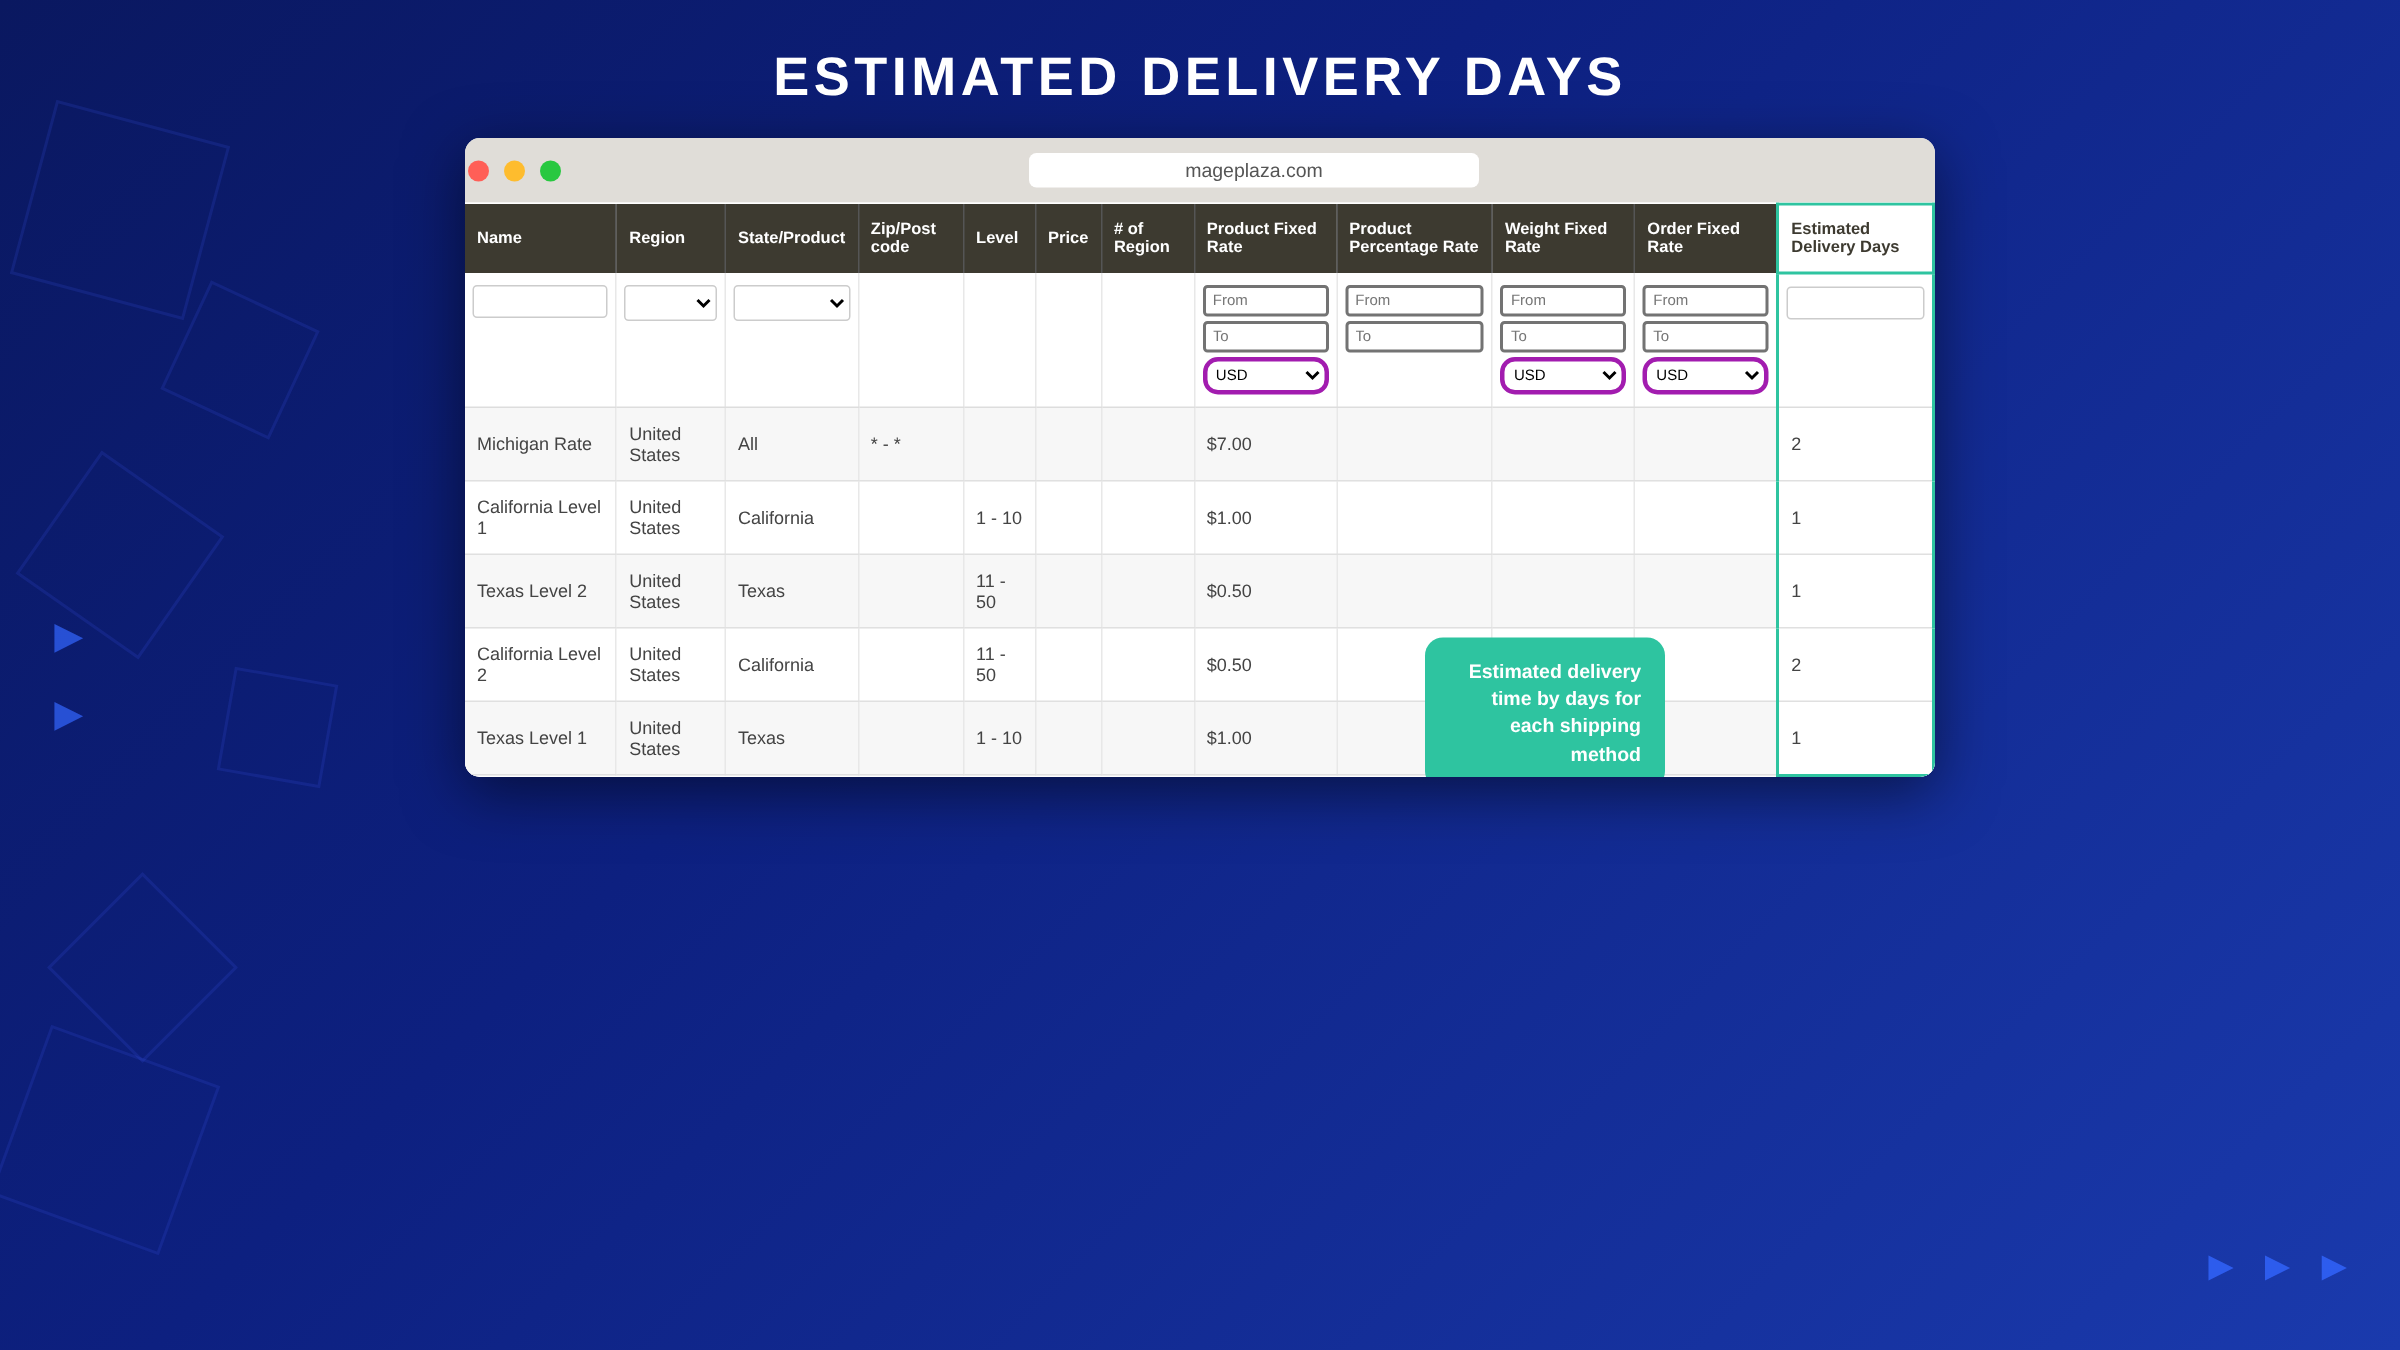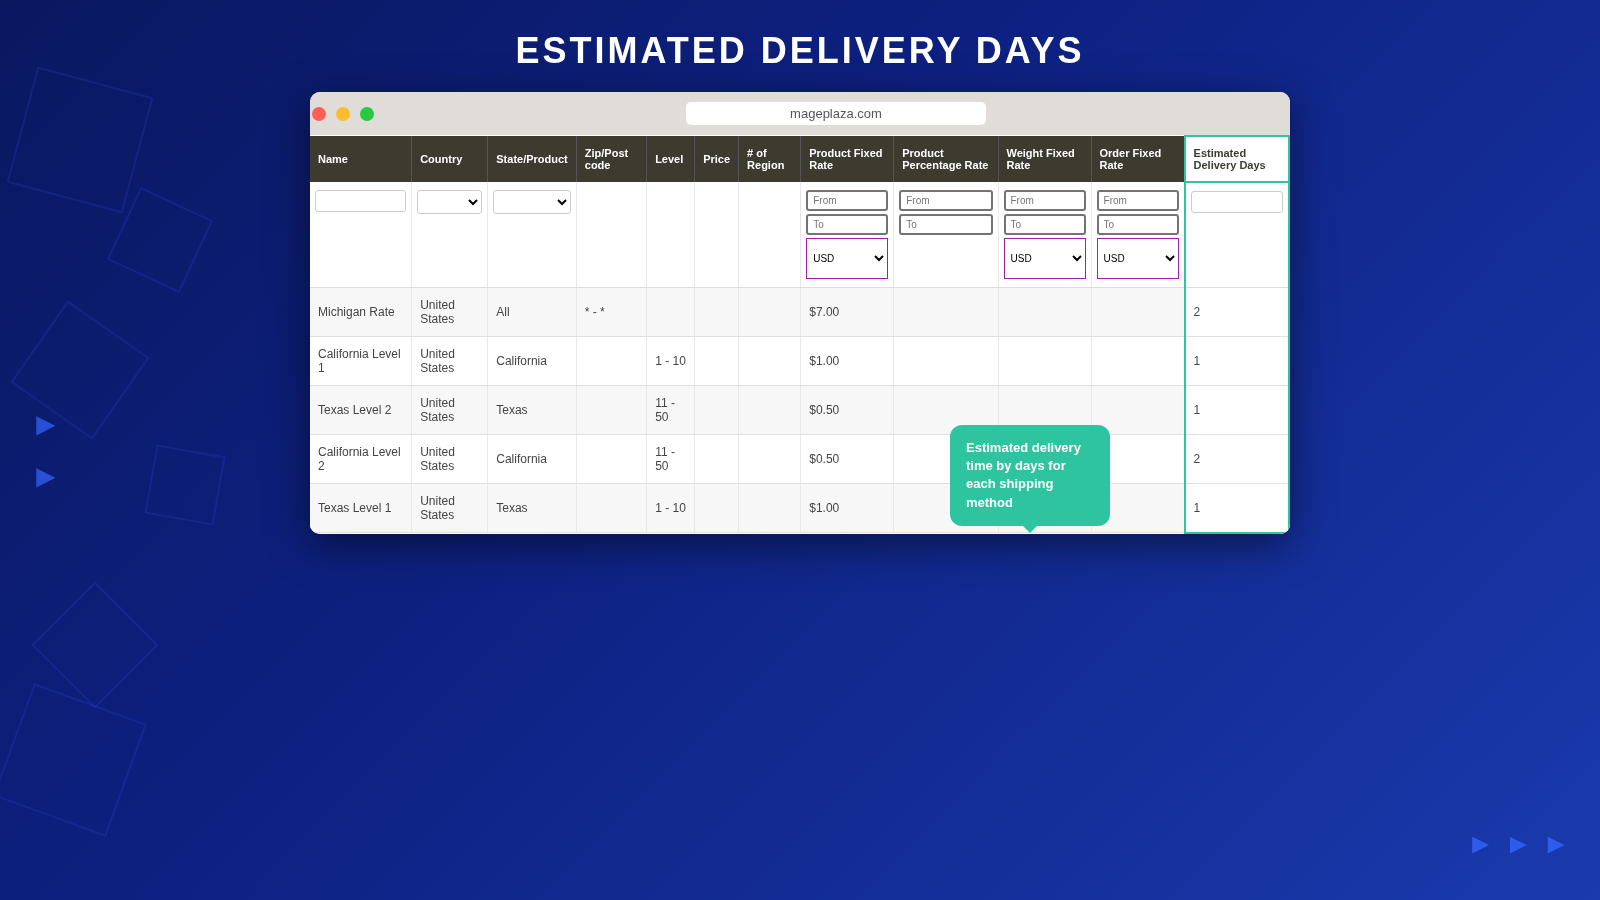--- a/index.html
+++ b/index.html
@@ -206,37 +206,37 @@
     }
 
     .currency-select-row {
       display: flex;
       align-items: center;
       gap: 2px;
     }
 
     .currency-select {
       flex: 1;
-      padding: 13px 2px;
-      border: 1px solid #a21caf;
-      border-radius: 0;
+      padding: 3px 2px;
+      border: 3px solid #a21caf;
+      border-radius: 10px;
       font-size: 10px;
       background: #fff;
     }
 
     
     .tooltip-bubble {
       position: absolute;
       background: #2ec4a0;
       color: #fff;
       font-size: 13px;
       font-weight: 700;
       padding: 14px 16px;
       border-radius: 12px;
-      text-align: left;
+      text-align: right;
       width: 160px;
       line-height: 1.4;
       z-index: 100;
     }
 
     .tooltip-bubble::after {
       content: '';
       position: absolute;
       bottom: -16px;
       left: 50%;
@@ -293,21 +293,21 @@
     </div>
 
     <div class="table-container">
       <table>
         <thead>
           <tr>
             <th>
               <span>Name</span>
             </th>
             <th>
-              <span>Country</span>
+              <span>Region</span>
             </th>
             <th>
               <span>State/Product</span>
             </th>
             <th>
               <span>Zip/Post code</span>
             </th>
             <th>
               <span>Level</span>
             </th>

